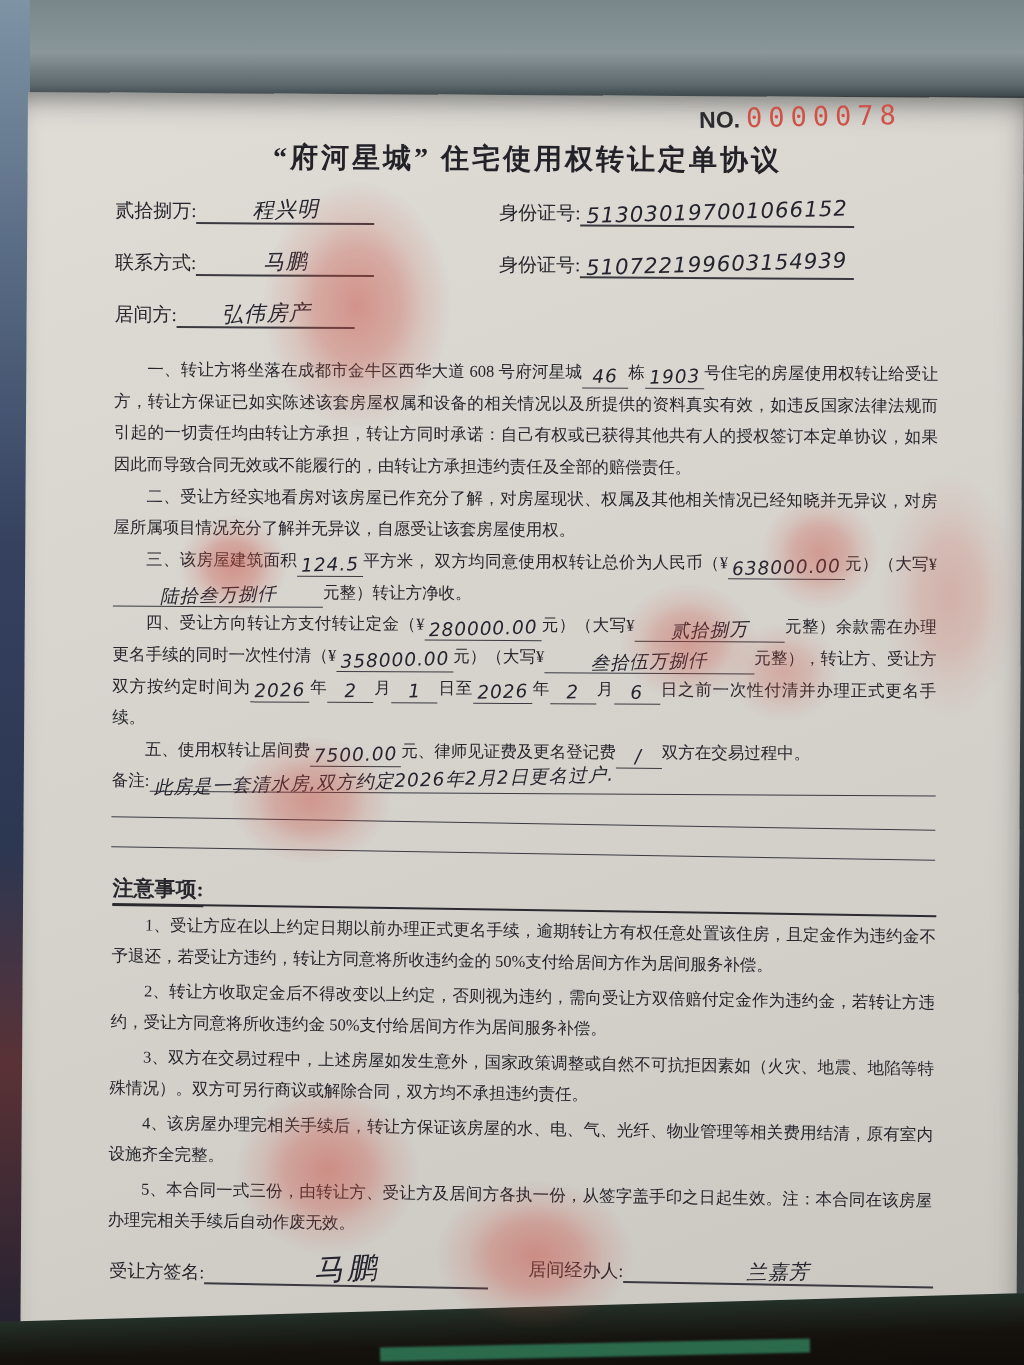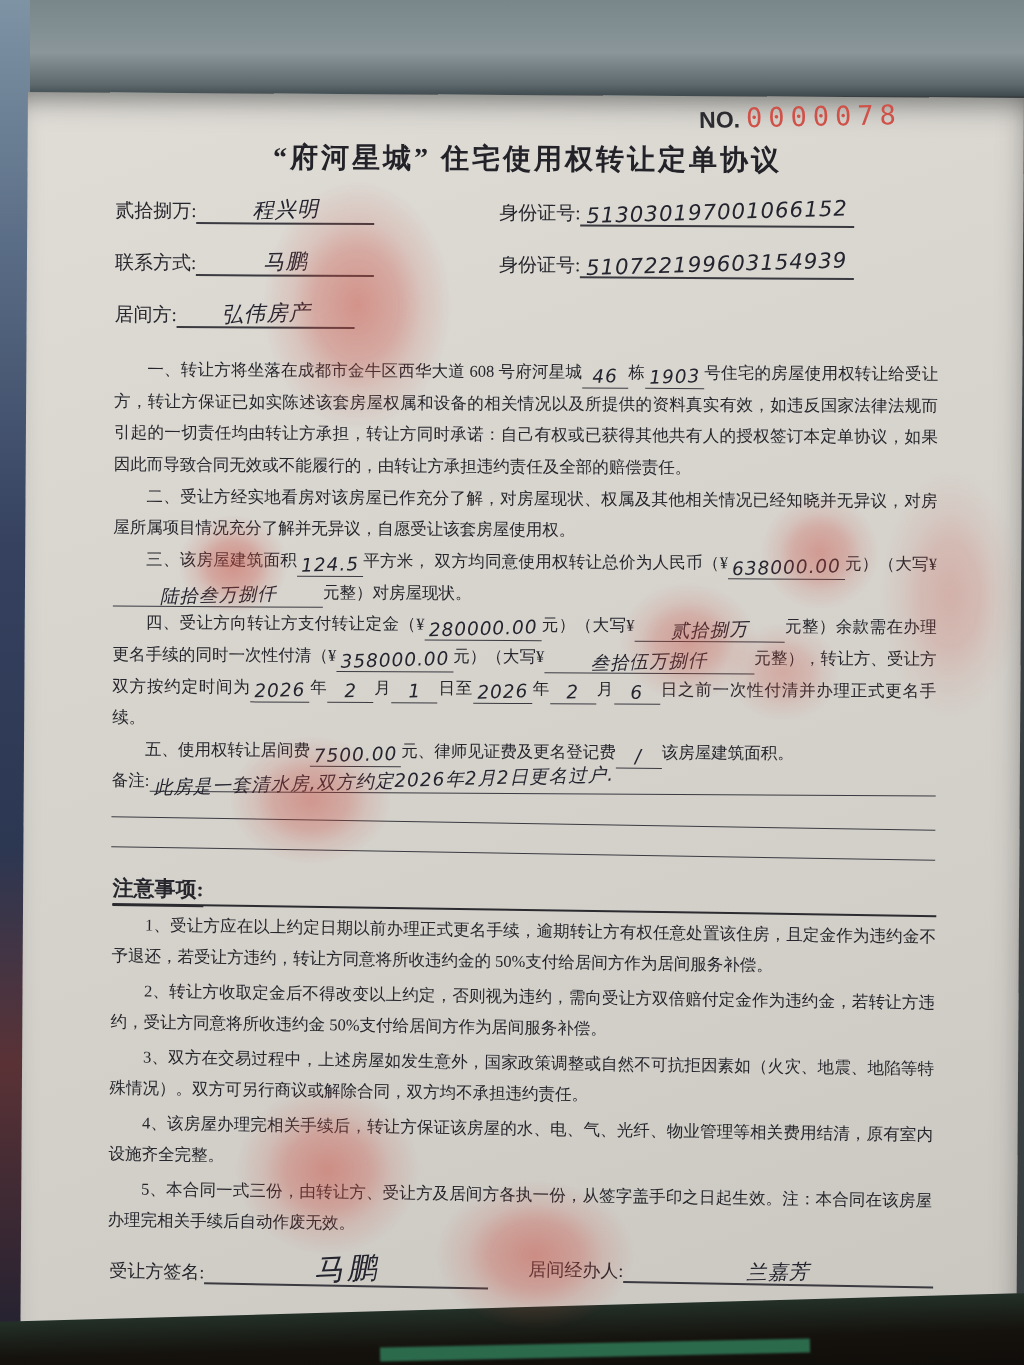--- a/index.html
+++ b/index.html
@@ -125,27 +125,27 @@
     </div>
 
     <div class="clauses">
       <p>
         <span>一、转让方将坐落在成都市金牛区西华大道 608 号府河星城</span><span class="fill fw-s"><span class="hw">46</span></span><span>栋</span><span class="fill fw-s"><span class="hw">1903</span></span><span>号住宅的房屋使用权转让给受让方，转让方保证已如实陈述该套房屋权属和设备的相关情况以及所提供的资料真实有效，如违反国家法律法规而引起的一切责任均由转让方承担，转让方同时承诺：自己有权或已获得其他共有人的授权签订本定单协议，如果因此而导致合同无效或不能履行的，由转让方承担违约责任及全部的赔偿责任。</span>
       </p>
       <p>
         <span>二、受让方经实地看房对该房屋已作充分了解，对房屋现状、权属及其他相关情况已经知晓并无异议，对房屋所属项目情况充分了解并无异议，自愿受让该套房屋使用权。</span>
       </p>
       <p>
-        <span>三、该房屋建筑面积</span><span class="fill fw-s"><span class="hw">124.5</span></span><span>平方米， 双方均同意使用权转让总价为人民币（¥</span><span class="fill fw-m"><span class="hw">638000.00</span></span><span>元）（大写¥</span><span class="fill fw-xl"><span class="hw">陆拾叁万捌仟</span></span><span>元整）对房屋现状。</span>
+        <span>三、该房屋建筑面积</span><span class="fill fw-s"><span class="hw">124.5</span></span><span>平方米， 双方均同意使用权转让总价为人民币（¥</span><span class="fill fw-m"><span class="hw">638000.00</span></span><span>元）（大写¥</span><span class="fill fw-xl"><span class="hw">陆拾叁万捌仟</span></span><span>元整）转让方净收。</span>
       </p>
       <p>
         <span>四、受让方向转让方支付转让定金（¥</span><span class="fill fw-m"><span class="hw">280000.00</span></span><span>元）（大写¥</span><span class="fill fw-l"><span class="hw">贰拾捌万</span></span><span>元整）余款需在办理更名手续的同时一次性付清（¥</span><span class="fill fw-m"><span class="hw">358000.00</span></span><span>元）（大写¥</span><span class="fill fw-xl"><span class="hw">叁拾伍万捌仟</span></span><span>元整），转让方、受让方双方按约定时间为</span><span class="fill fw-s"><span class="hw">2026</span></span><span>年</span><span class="fill fw-s"><span class="hw">2</span></span><span>月</span><span class="fill fw-s"><span class="hw">1</span></span><span>日至</span><span class="fill fw-s"><span class="hw">2026</span></span><span>年</span><span class="fill fw-s"><span class="hw">2</span></span><span>月</span><span class="fill fw-s"><span class="hw">6</span></span><span>日之前一次性付清并办理正式更名手续。</span>
       </p>
       <p>
-        <span>五、使用权转让居间费</span><span class="fill fw-m"><span class="hw">7500.00</span></span><span>元、律师见证费及更名登记费</span><span class="fill fw-s"><span class="hw">/</span></span><span>该房屋建筑面积。</span>
+        <span>五、使用权转让居间费</span><span class="fill fw-m"><span class="hw">7500.00</span></span><span>元、律师见证费及更名登记费</span><span class="fill fw-s"><span class="hw">/</span></span><span>双方在交易过程中。</span>
       </p>
     </div>
 
     <div class="remark-row">
       <span class="f-label">备注:</span>
       <span class="remark-fill"><span class="hw">此房是一套清水房,双方约定2026年2月2日更名过户.</span></span>
     </div>
     <div class="blank-line"></div>
     <div class="blank-line"></div>
 

